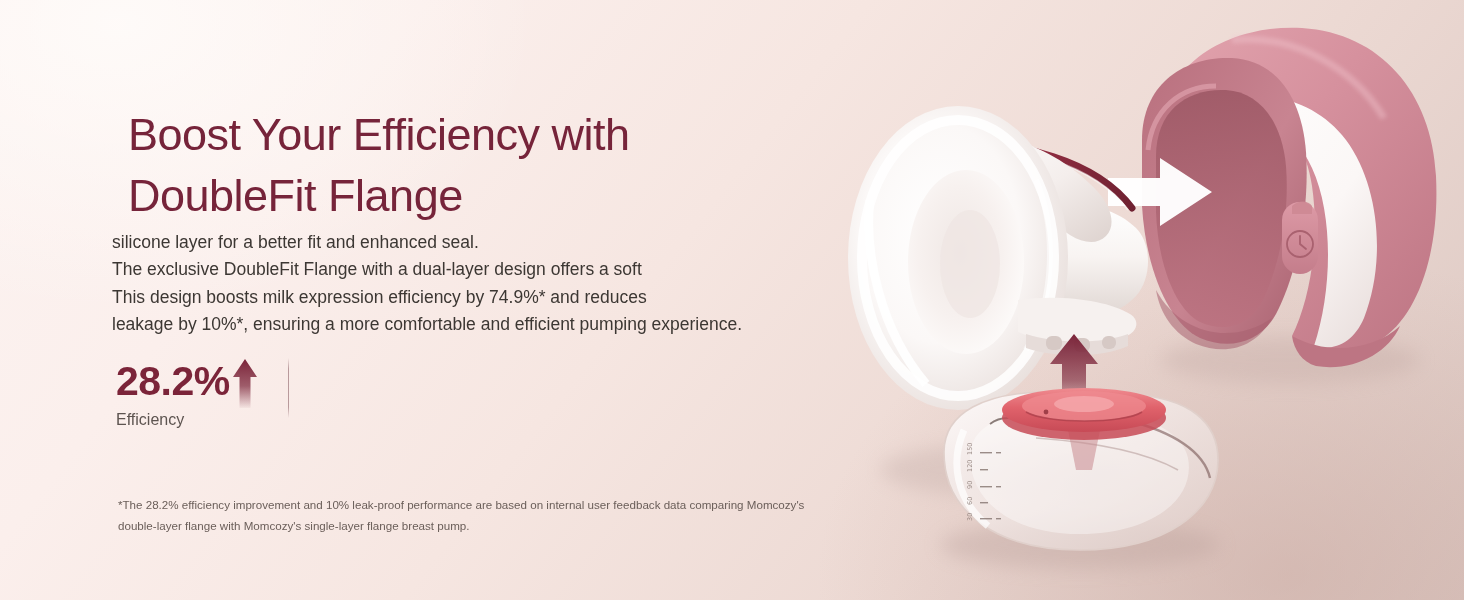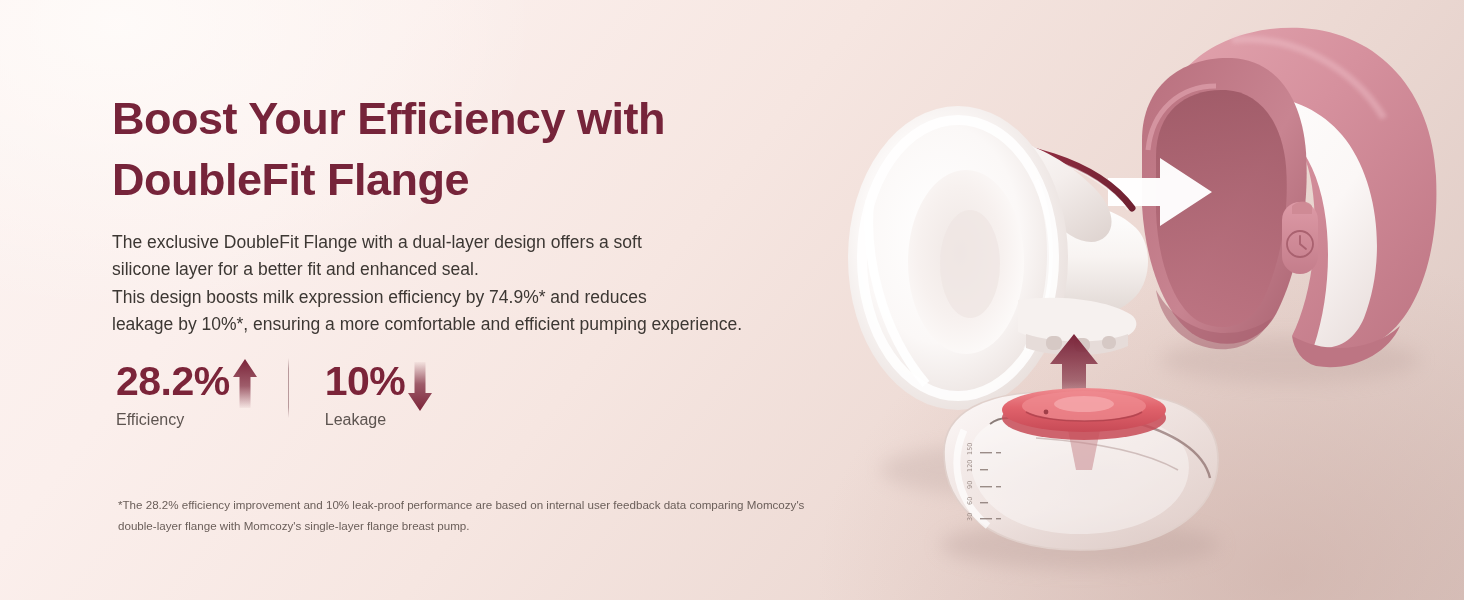--- a/index.html
+++ b/index.html
@@ -38,24 +38,24 @@
     top: 0;
     width: 800px;
     height: 600px;
   }
 
   .headline {
     position: absolute;
     top: 88px;
     left: 2px;
     width: 690px;
-    margin: 0;
+    margin: 16px;
     font-size: 45px;
     line-height: 61px;
-    font-weight: bold;
+    font-weight: normal;
     letter-spacing: -0.5px;
     color: #76243a;
   }
 
   .body-copy {
     position: absolute;
     top: 229px;
     left: 2px;
     width: 730px;
     margin: 0;
@@ -143,22 +143,22 @@
 
 <div id="banner">
 
   <div class="bg-glow"></div>
 
   <div class="copy">
 
     <h1 class="headline">Boost Your Efficiency with DoubleFit Flange</h1>
 
     <div class="body-copy">
+      <span class="line">silicone layer for a better fit and enhanced seal.</span>
       <span class="line">The exclusive DoubleFit Flange with a dual-layer design offers a soft</span>
-      <span class="line">silicone layer for a better fit and enhanced seal.</span>
       <span class="line">This design boosts milk expression efficiency by 74.9%* and reduces</span>
       <span class="line">leakage by 10%*, ensuring a more comfortable and efficient pumping experience.</span>
     </div>
 
     <div class="stats">
 
       <div class="stat stat-eff">
         <div class="stat-row">
           <span class="stat-value">28.2%</span>
           <span class="arrow">
@@ -172,38 +172,20 @@
               </defs>
               <path d="M13 1 L25 19 L18.5 19 L18.5 50 L7.5 50 L7.5 19 L1 19 Z" fill="url(#gUp)"></path>
             </svg>
           </span>
         </div>
         <span class="stat-label">Efficiency</span>
       </div>
 
       <div class="stat-divider"></div>
 
-      <div class="stat stat-leak">
-        <div class="stat-row">
-          <span class="stat-value">10%</span>
-          <span class="arrow">
-            <svg width="26" height="54" viewBox="0 0 26 54">
-              <defs>
-                <linearGradient id="gDn" x1="0" y1="0" x2="0" y2="1">
-                  <stop offset="0%" stop-color="#7b2439" stop-opacity="0.04"></stop>
-                  <stop offset="45%" stop-color="#7b2439" stop-opacity="0.72"></stop>
-                  <stop offset="100%" stop-color="#7b2439" stop-opacity="1"></stop>
-                </linearGradient>
-              </defs>
-              <path d="M13 53 L25 35 L18.5 35 L18.5 4 L7.5 4 L7.5 35 L1 35 Z" fill="url(#gDn)"></path>
-            </svg>
-          </span>
-        </div>
-        <span class="stat-label">Leakage</span>
-      </div>
 
     </div>
 
     <div class="footnote">
       <span class="line">*The 28.2% efficiency improvement and 10% leak-proof performance are based on internal user feedback data comparing Momcozy's</span>
       <span class="line">double-layer flange with Momcozy's single-layer flange breast pump.</span>
     </div>
 
   </div>
 

